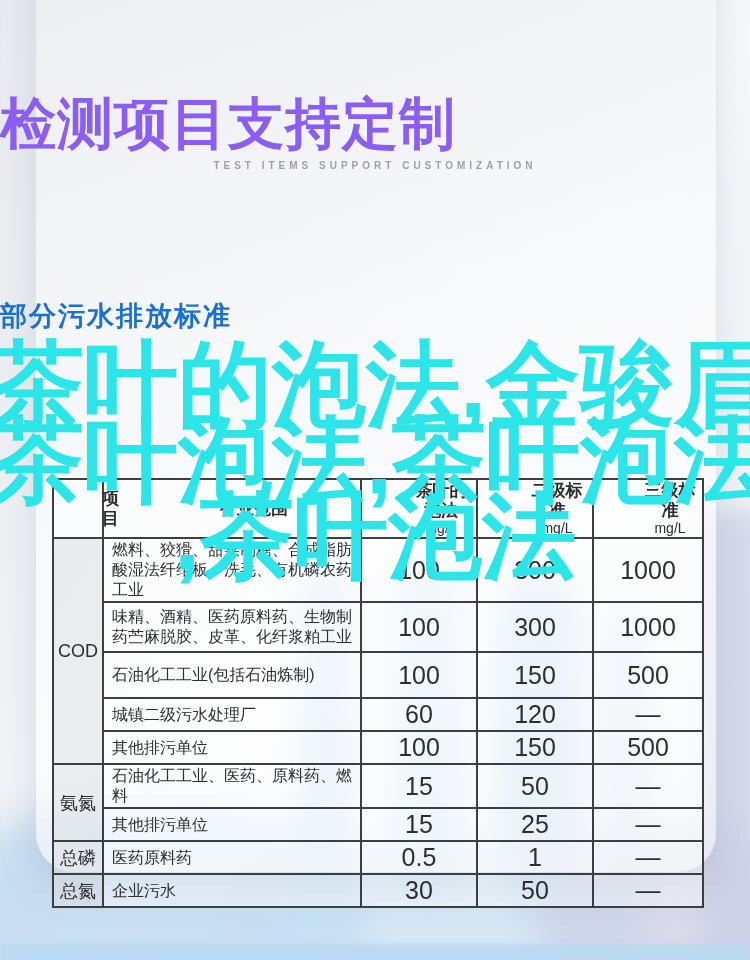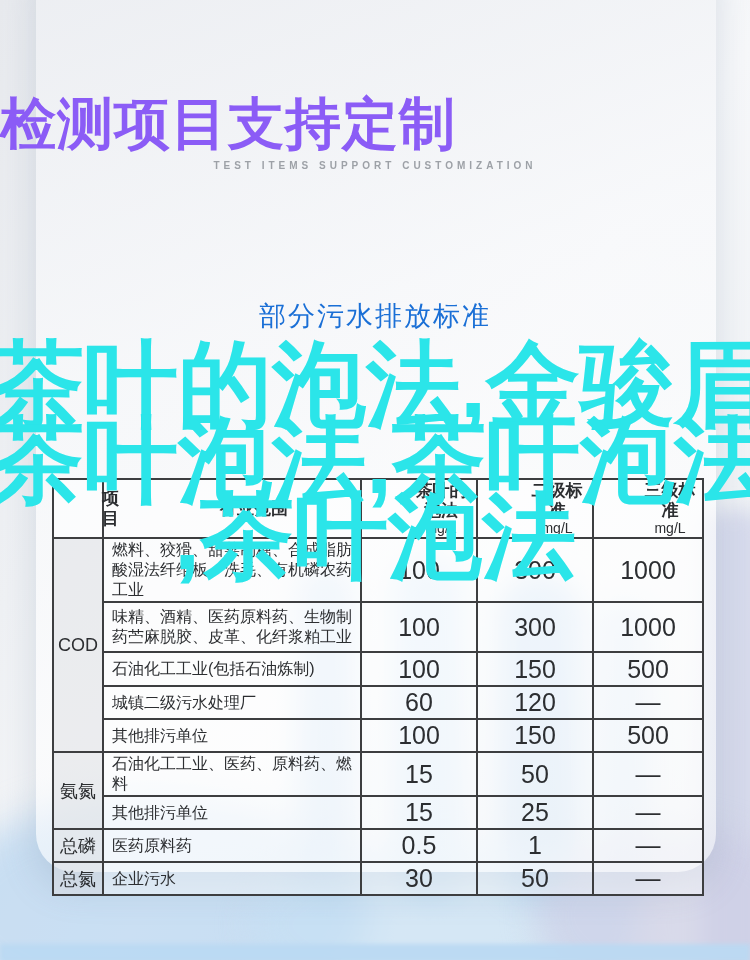--- a/index.html
+++ b/index.html
@@ -25,37 +25,37 @@
     border-radius:38px;
     background:linear-gradient(165deg,rgba(236,238,242,.92) 0%,rgba(248,249,251,.80) 40%,rgba(255,255,255,.62) 72%,rgba(246,248,250,.58) 100%);
     box-shadow:0 16px 36px rgba(110,130,160,.22);
   }
   
   .content{position:absolute;inset:0;z-index:2;}
   .title{position:absolute;top:62px;left:0;right:0;text-align:left;
     font-size:56px;font-weight:700;color:#8b5cf6;letter-spacing:1px;margin-top:25px;}
   .subtitle{position:absolute;top:160px;left:0;right:0;text-align:center;
     font-size:10px;font-weight:600;color:#9da1a7;letter-spacing:4px;}
-  .sec-heading{position:absolute;top:298px;left:0;right:0;text-align:center;
-    font-size:27px;font-weight:400;color:#1a6fd6;letter-spacing:2px;}
+  .sec-heading{position:absolute;top:298px;left:0;right:0;
+    font-size:27px;font-weight:700;color:#1a6fd6;letter-spacing:2px;}
   .pill{position:absolute;left:115px;top:360px;width:530px;height:84px;border-radius:30px;
     background:linear-gradient(175deg,#2f9ef2 0%,#1375e2 55%,#0a55cb 100%);
     display:flex;align-items:center;justify-content:center;
     color:#ffffff;font-size:35px;font-weight:600;letter-spacing:3px;
     box-shadow:0 6px 14px rgba(30,90,190,.25);}
   
   .table-wrap{position:absolute;left:52px;top:478px;width:650px;}
   table{border-collapse:collapse;width:100%;table-layout:fixed;color:#2c2e31;}
   th,td{border:2px solid #3d3e40;text-align:center;vertical-align:middle;padding:1px 4px;}
   th{background:rgba(255,255,255,.55);font-size:17px;font-weight:600;line-height:1.15;padding-left:48px;}
   th .unit{display:block;font-size:14px;font-weight:400;text-align:center;}
   td.item{background:rgba(222,224,228,.55);font-size:18px;font-weight:400;}
   td.scope{text-align:left;padding-left:8px;font-size:16px;line-height:1.25;background:rgba(255,255,255,.45);}
   td.num{font-size:25px;background:rgba(255,255,255,.45);}
-  tr.h43{height:43px;} tr.h54{height:54px;} tr.h50{height:50px;border-radius:16px;} tr.h34{height:34px;}
+  tr.h43{height:43px;} tr.h54{height:54px;} tr.h50{height:50px;border-radius:16px;} tr.h34{height:46px;}
   tr.h30{height:17px;} tr.h29{height:29px;} tr.h35{height:35px;} tr.h28{height:28px;} tr.h32{height:32px;border-radius:9px;}
   
   .overlay{position:absolute;left:-10px;right:-10px;top:347px;z-index:3;
     text-align:center;pointer-events:none;}
   .overlay-line{font-size:94px;line-height:76px;font-weight:700;color:#2be5e9;
     white-space:nowrap;letter-spacing:0;}
 </style>
 </head>
 <body>
 

